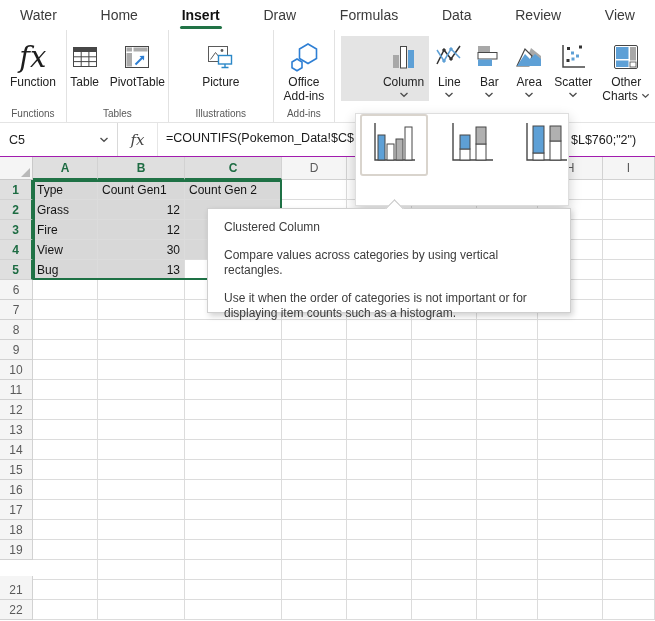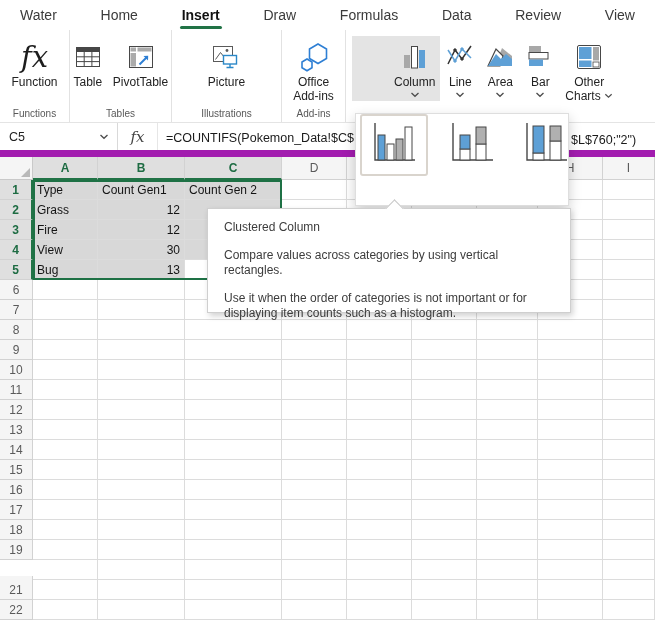--- a/index.html
+++ b/index.html
@@ -32,21 +32,21 @@
   .grp-functions { width:70px; }
   .grp-tables { width:102px; }
   .grp-illustrations { width:110px; }
   .grp-addins { width:64px; }
   .grp-charts { flex:1; justify-content:flex-start; padding-left:6px; }
   .rbtn.open { background:#e4e4e4;padding-left:42px; }
   .two-line { line-height:13px; }
 
   
   .formulabar { height:34px; display:flex; align-items:stretch; background:#fff;
-    border-bottom:7px solid #a21caf; position:relative; }
+    border-bottom:1px solid #a21caf; position:relative; }
   .namebox { width:118px; display:flex; align-items:center; padding-left:9px;
     border-right:1px solid #d9d9d9; font-size:12.5px; color:#222; }
   .namebox .chev { margin-left:auto; margin-right:8px; margin-top:0; }
   .fxbtn { width:40px; display:flex; align-items:center; justify-content:center;
     border-right:1px solid #e6e6e6; font-family:"DejaVu Serif", serif; font-style:italic;
     font-size:15px; color:#444; }
   .fml { flex:1; position:relative; font-size:12.5px; color:#1a1a1a; }
   .fml .seg { position:absolute; top:8px; white-space:nowrap; }
   .fml .seg-left { left:8px; }
   .seg-right { position:absolute; top:8px; left:571px; white-space:nowrap;
@@ -211,39 +211,56 @@
         </svg>
       </div>
       <span class="lbl">Line</span>
       <svg class="chev" width="10" height="6">
           <use href="#chev"></use>
         </svg>
     </div>
     <div class="rbtn">
       <div class="ic">
         <svg width="30" height="30" viewBox="0 0 30 30">
+          <rect x="4" y="4" width="12" height="6.5" fill="#a8a8a8"></rect>
+          <rect x="4" y="10.5" width="19" height="6.5" fill="#fff" stroke="#474747"></rect>
+          <rect x="4" y="17.5" width="14" height="6.5" fill="#5ea0d6"></rect>
+        </svg>
+      </div>
+      <span class="lbl">Bar</span>
+      <svg class="chev" width="10" height="6">
+          <use href="#chev"></use>
+        </svg>
+    </div>
+    <div class="rbtn">
+      <div class="ic">
+        <svg width="30" height="30" viewBox="0 0 30 30">
           <path d="M10 24 L17 6 L27 14 V24 Z" fill="#a8a8a8"></path>
           <path d="M3 24 L11 7 L18 14 L15 24 Z" fill="#fff" stroke="#474747" stroke-width="1.2"></path>
           <path d="M3 24 L11 12 L16 17 L21 12 L27 17 V24 Z" fill="#5ea0d6"></path>
         </svg>
       </div>
       <span class="lbl">Area</span>
       <svg class="chev" width="10" height="6">
           <use href="#chev"></use>
         </svg>
     </div>
     <div class="rbtn">
       <div class="ic">
         <svg width="30" height="30" viewBox="0 0 30 30">
-          <rect x="4" y="4" width="12" height="6.5" fill="#a8a8a8"></rect>
-          <rect x="4" y="10.5" width="19" height="6.5" fill="#fff" stroke="#474747"></rect>
-          <rect x="4" y="17.5" width="14" height="6.5" fill="#5ea0d6"></rect>
-        </svg>
-      </div>
-      <span class="lbl">Bar</span>
+          <path d="M5 3 V25 H27" stroke="#474747" stroke-width="1.5" fill="none"></path>
+          <rect x="9" y="5" width="3" height="3" fill="#333"></rect>
+          <rect x="21" y="3.5" width="3" height="3" fill="#333"></rect>
+          <rect x="8.5" y="17" width="3" height="3" fill="#333"></rect>
+          <rect x="13" y="9.5" width="3" height="3" fill="#5ea0d6"></rect>
+          <rect x="18" y="12.5" width="3" height="3" fill="#5ea0d6"></rect>
+          <rect x="13.5" y="15.5" width="3" height="3" fill="#5ea0d6"></rect>
+        </svg>
+      </div>
+      <span class="lbl">Scatter</span>
       <svg class="chev" width="10" height="6">
           <use href="#chev"></use>
         </svg>
     </div>
     <div class="rbtn">
       <div class="ic">
         <svg width="30" height="30" viewBox="0 0 30 30">
           <rect x="3.5" y="3.5" width="23" height="23" rx="1.5" fill="#fff" stroke="#474747"></rect>
           <rect x="5" y="5" width="12.5" height="12" fill="#5ea0d6"></rect>
           <rect x="19" y="5" width="6" height="13.5" fill="#a8a8a8"></rect>

